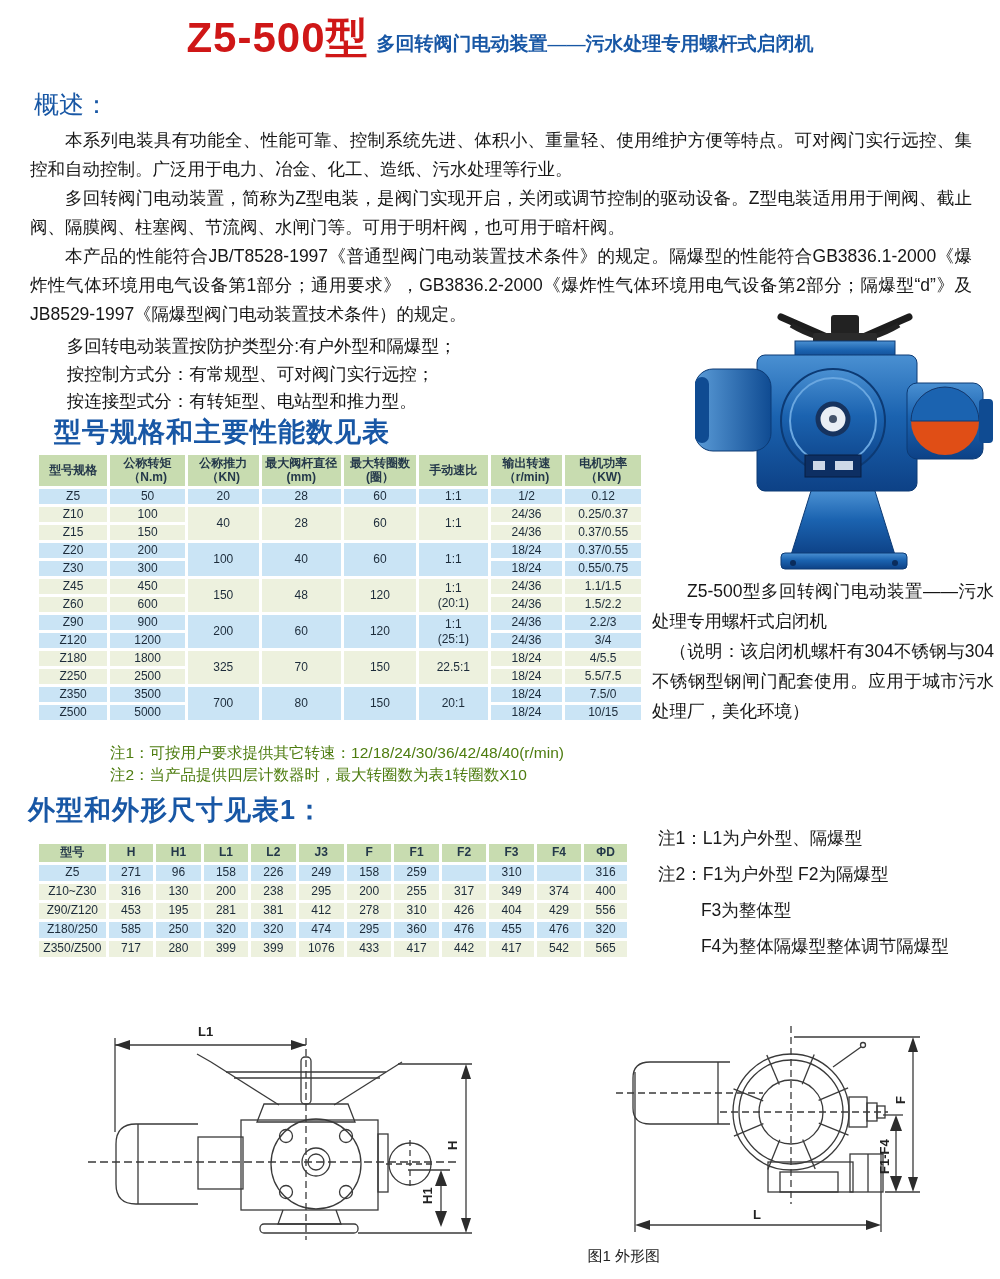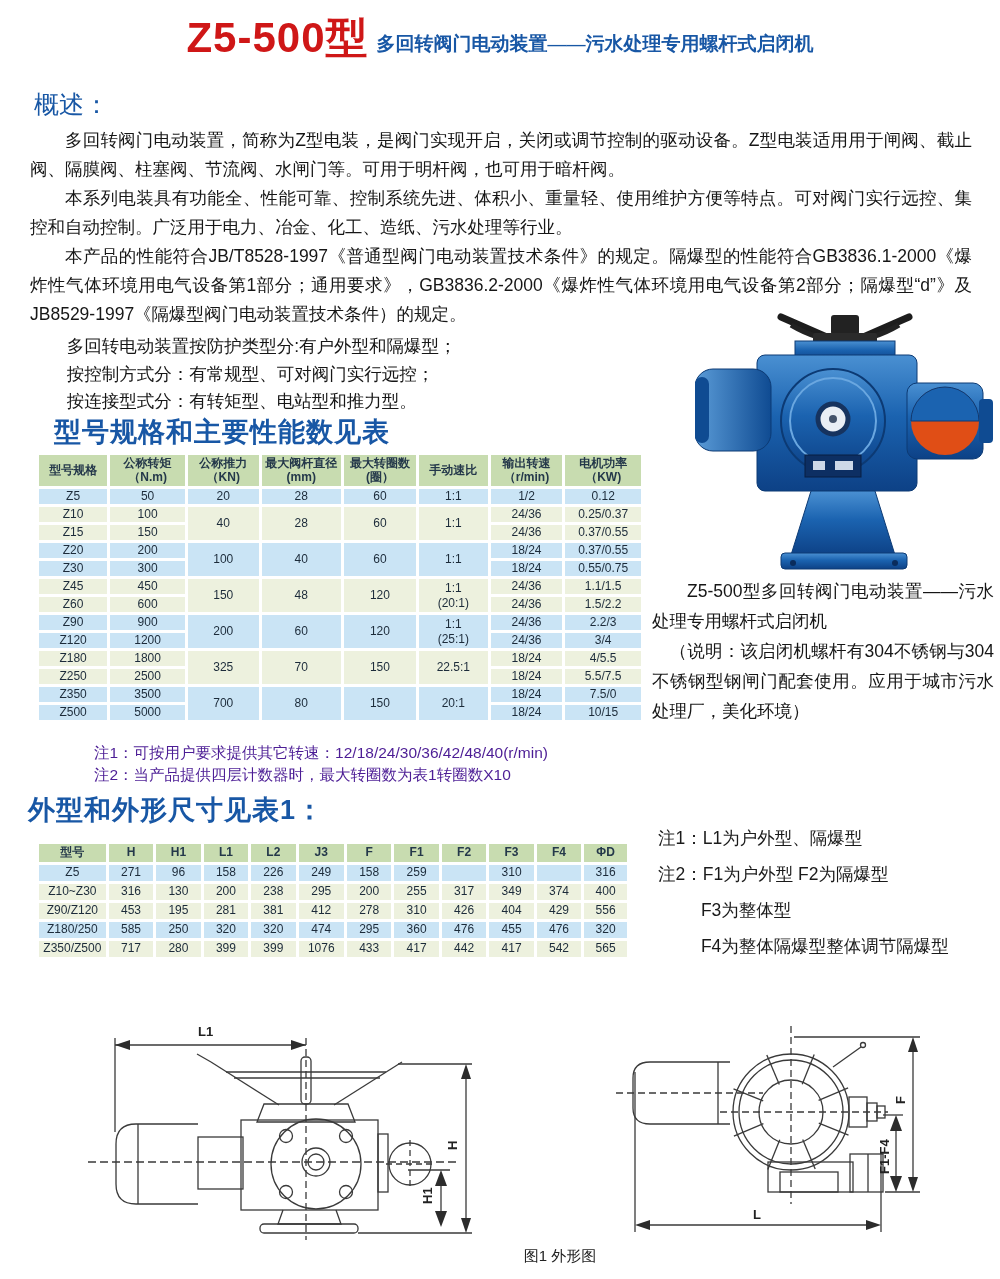--- a/index.html
+++ b/index.html
@@ -28,49 +28,49 @@
      white-space:pre-line;padding:2px 0;text-align:center;line-height:13.5px;}
   td{font-size:12px;color:#1c2b3a;white-space:pre-line;padding:0;
      text-align:center;line-height:14.5px;height:15px;}
   tr.row-blue td{background:#cae4f5;}
   tr.row-green td{background:#edf1de;}
   #t1{top:452px;left:36px;width:608px;}
   #t2{top:841px;left:36px;width:594px;}
   #t2 td{line-height:15px;height:16px;}
 
   
-  .notes1{top:742px;left:94px;font-size:15.5px;line-height:22px;color:#4c1d95;}
+  .notes1{top:742px;left:110px;font-size:15.5px;line-height:22px;color:#4d7c0f;}
   .photo-cap{top:576px;left:652px;width:342px;font-size:17.5px;line-height:30px;text-align:justify;}
   .photo-cap p{margin:0;}
   .photo-cap p.l1{text-indent:2em;}
   .photo-cap p.l2{text-indent:1em;}
   .notes2{top:820px;left:658px;font-size:17.5px;line-height:36px;color:#1a1a1a;}
   .notes2 .ind{padding-left:2.45em;}
 
   
-  .fig-cap{top:1247px;left:460px;width:200px;text-align:center;font-size:15px;color:#222;}
+  .fig-cap{top:1247px;left:460px;width:200px;text-align:right;font-size:15px;color:#222;}
 
   
   .photo{top:303px;left:695px;}
   .draw-l{top:1012px;left:58px;}
   .draw-r{top:1012px;left:598px;}
   svg text.dim{font-size:13px;font-weight:700;fill:#222;font-family:"Liberation Sans",sans-serif;}
 </style>
 </head>
 <body>
 
 <div class="abs page-title">
   <span class="t-model">Z5-500型</span><span class="t-sub">多回转阀门电动装置——污水处理专用螺杆式启闭机</span>
 </div>
 
 <h2 class="abs ov-h">概述：</h2>
 
 <div class="abs ov-body">
+  <p>本系列电装具有功能全、性能可靠、控制系统先进、体积小、重量轻、使用维护方便等特点。可对阀门实行远控、集控和自动控制。广泛用于电力、冶金、化工、造纸、污水处理等行业。</p>
   <p>多回转阀门电动装置，简称为Z型电装，是阀门实现开启，关闭或调节控制的驱动设备。Z型电装适用用于闸阀、截止阀、隔膜阀、柱塞阀、节流阀、水闸门等。可用于明杆阀，也可用于暗杆阀。</p>
-  <p>本系列电装具有功能全、性能可靠、控制系统先进、体积小、重量轻、使用维护方便等特点。可对阀门实行远控、集控和自动控制。广泛用于电力、冶金、化工、造纸、污水处理等行业。</p>
   <p>本产品的性能符合JB/T8528-1997《普通型阀门电动装置技术条件》的规定。隔爆型的性能符合GB3836.1-2000《爆炸性气体环境用电气设备第1部分；通用要求》，GB3836.2-2000《爆炸性气体环境用电气设备第2部分；隔爆型“d”》及JB8529-1997《隔爆型阀门电动装置技术条件）的规定。</p>
   <div class="cls-lines">
     <div>多回转电动装置按防护类型分:有户外型和隔爆型；</div>
     <div>按控制方式分：有常规型、可对阀门实行远控；</div>
     <div>按连接型式分：有转矩型、电站型和推力型。</div>
   </div>
 </div>
 
 <svg class="abs photo" width="300" height="275" viewBox="0 0 300 275">
   <defs>

